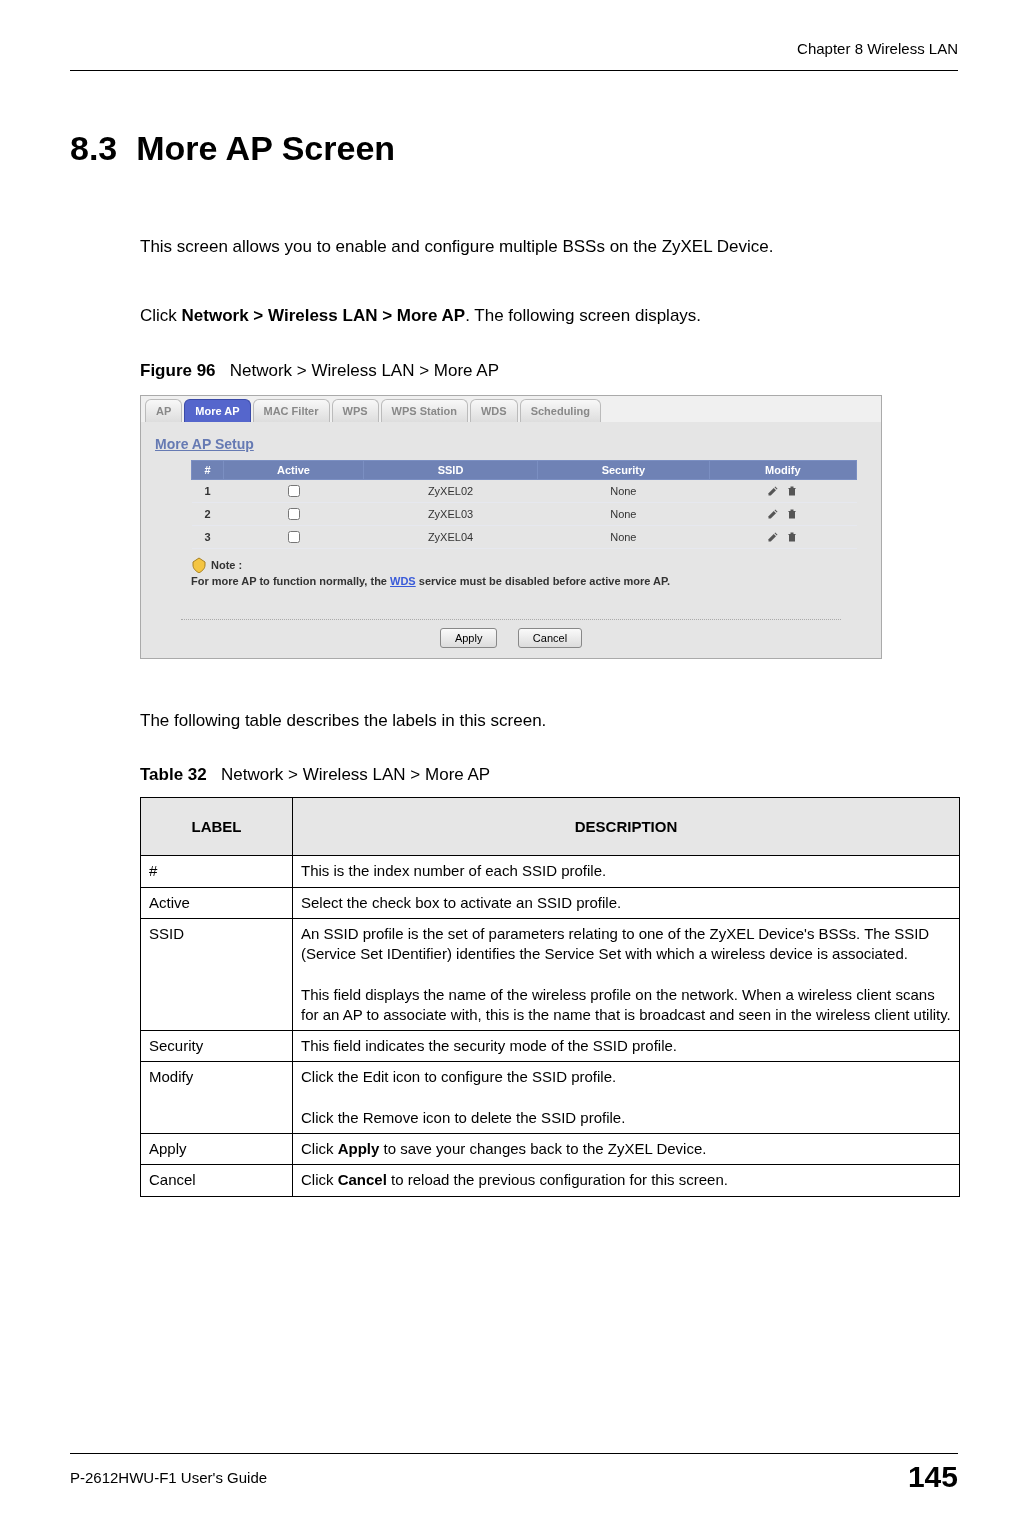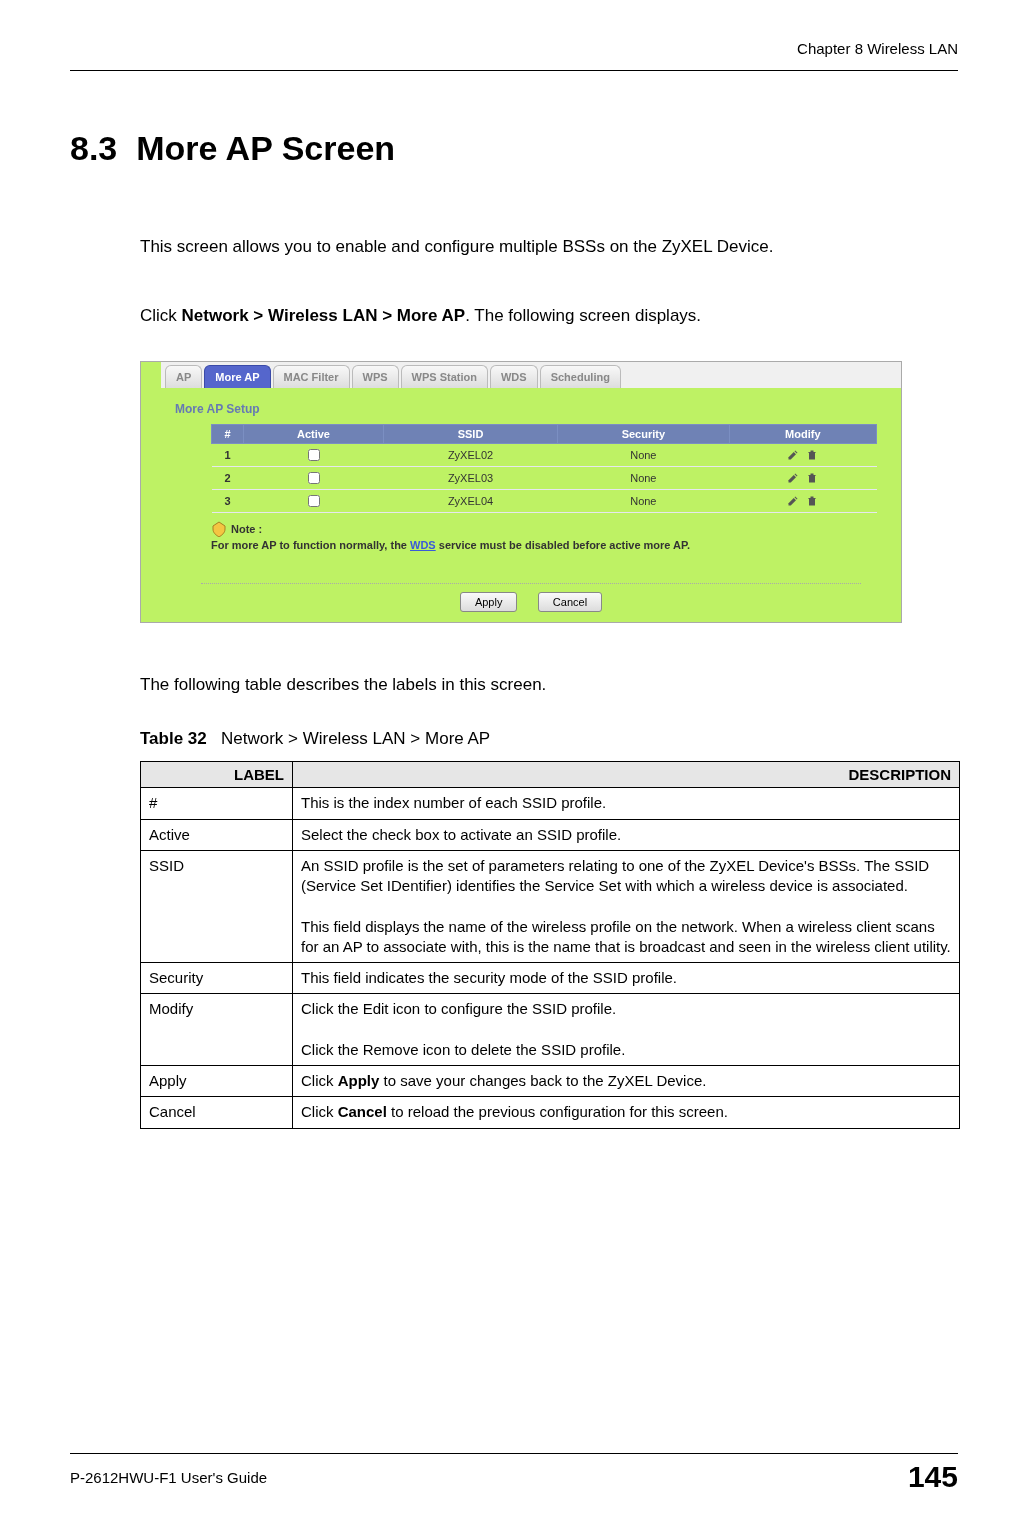--- a/index.html
+++ b/index.html
@@ -45,23 +45,22 @@
   .figure-caption {
     font-size: 17px;
     margin: 0 0 6px 70px;
   }
   .figure-caption b { font-weight: bold; }
   
   .screenshot {
     margin: 0 0 30px 70px;
     width: 740px;
     border: 1px solid #aaa;
-    background: #bef264;
+    background: #e5e5e5;
     font-family: Verdana, Arial, sans-serif;
-    padding-left: 20px;
   }
   .tab-bar {
     display: flex;
     align-items: flex-end;
     background: #f0f0f0;
     height: 26px;
     padding-left: 4px;
   }
   .tab {
     font-size: 11px;
@@ -73,24 +72,25 @@
     border-radius: 6px 6px 0 0;
     margin-right: 2px;
     font-weight: bold;
   }
   .tab.active {
     background: #5566cc;
     color: #fff;
     border-color: #3a4aa8;
   }
   .panel-title {
-    font-size: 12px;
+    font-size: 14px;
     color: #667ab3;
     font-weight: bold;
     padding: 14px 6px 8px 14px;
+    text-decoration: underline;
   }
   .ap-setup {
     padding: 0 24px 14px 50px;
   }
   .ap-table {
     width: 100%;
     border-collapse: collapse;
     font-size: 11px;
   }
   .ap-table th {
@@ -161,23 +161,23 @@
     font-size: 17px;
     margin: 0 0 4px 70px;
   }
   table.desc-table {
     margin-left: 70px;
     width: 820px;
     border-collapse: collapse;
     font-size: 15px;
   }
   table.desc-table th {
-    text-align: right;
+    text-align: center;
     background: #e6e6e6;
-    padding: 4px 8px;
+    padding: 20px 8px;
     border: 1px solid #000;
     font-family: Arial, sans-serif;
   }
   table.desc-table th.lbl { width: 135px;}
   table.desc-table td {
     padding: 5px 8px;
     border: 1px solid #000;
     vertical-align: top;
     line-height: 1.35;
   }
@@ -209,20 +209,23 @@
   <h1 class="section-title">
     <span>8.3</span>&nbsp;&nbsp;<span>More AP Screen</span>
   </h1>
 
   <p class="body-text">This screen allows you to enable and configure multiple BSSs on the ZyXEL Device.</p>
 
   <p class="body-text">
     <span>Click </span><b>Network &gt; Wireless LAN &gt; More AP</b><span>. The following screen displays.</span>
   </p>
 
+  <p class="figure-caption">
+    <b>Figure 96</b>&nbsp;&nbsp;&nbsp;<span>Network &gt; Wireless LAN &gt; More AP</span>
+  </p>
 
   <div class="screenshot">
     <div class="tab-bar">
       <div class="tab">AP</div>
       <div class="tab active">More AP</div>
       <div class="tab">MAC Filter</div>
       <div class="tab">WPS</div>
       <div class="tab">WPS Station</div>
       <div class="tab">WDS</div>
       <div class="tab">Scheduling</div>

